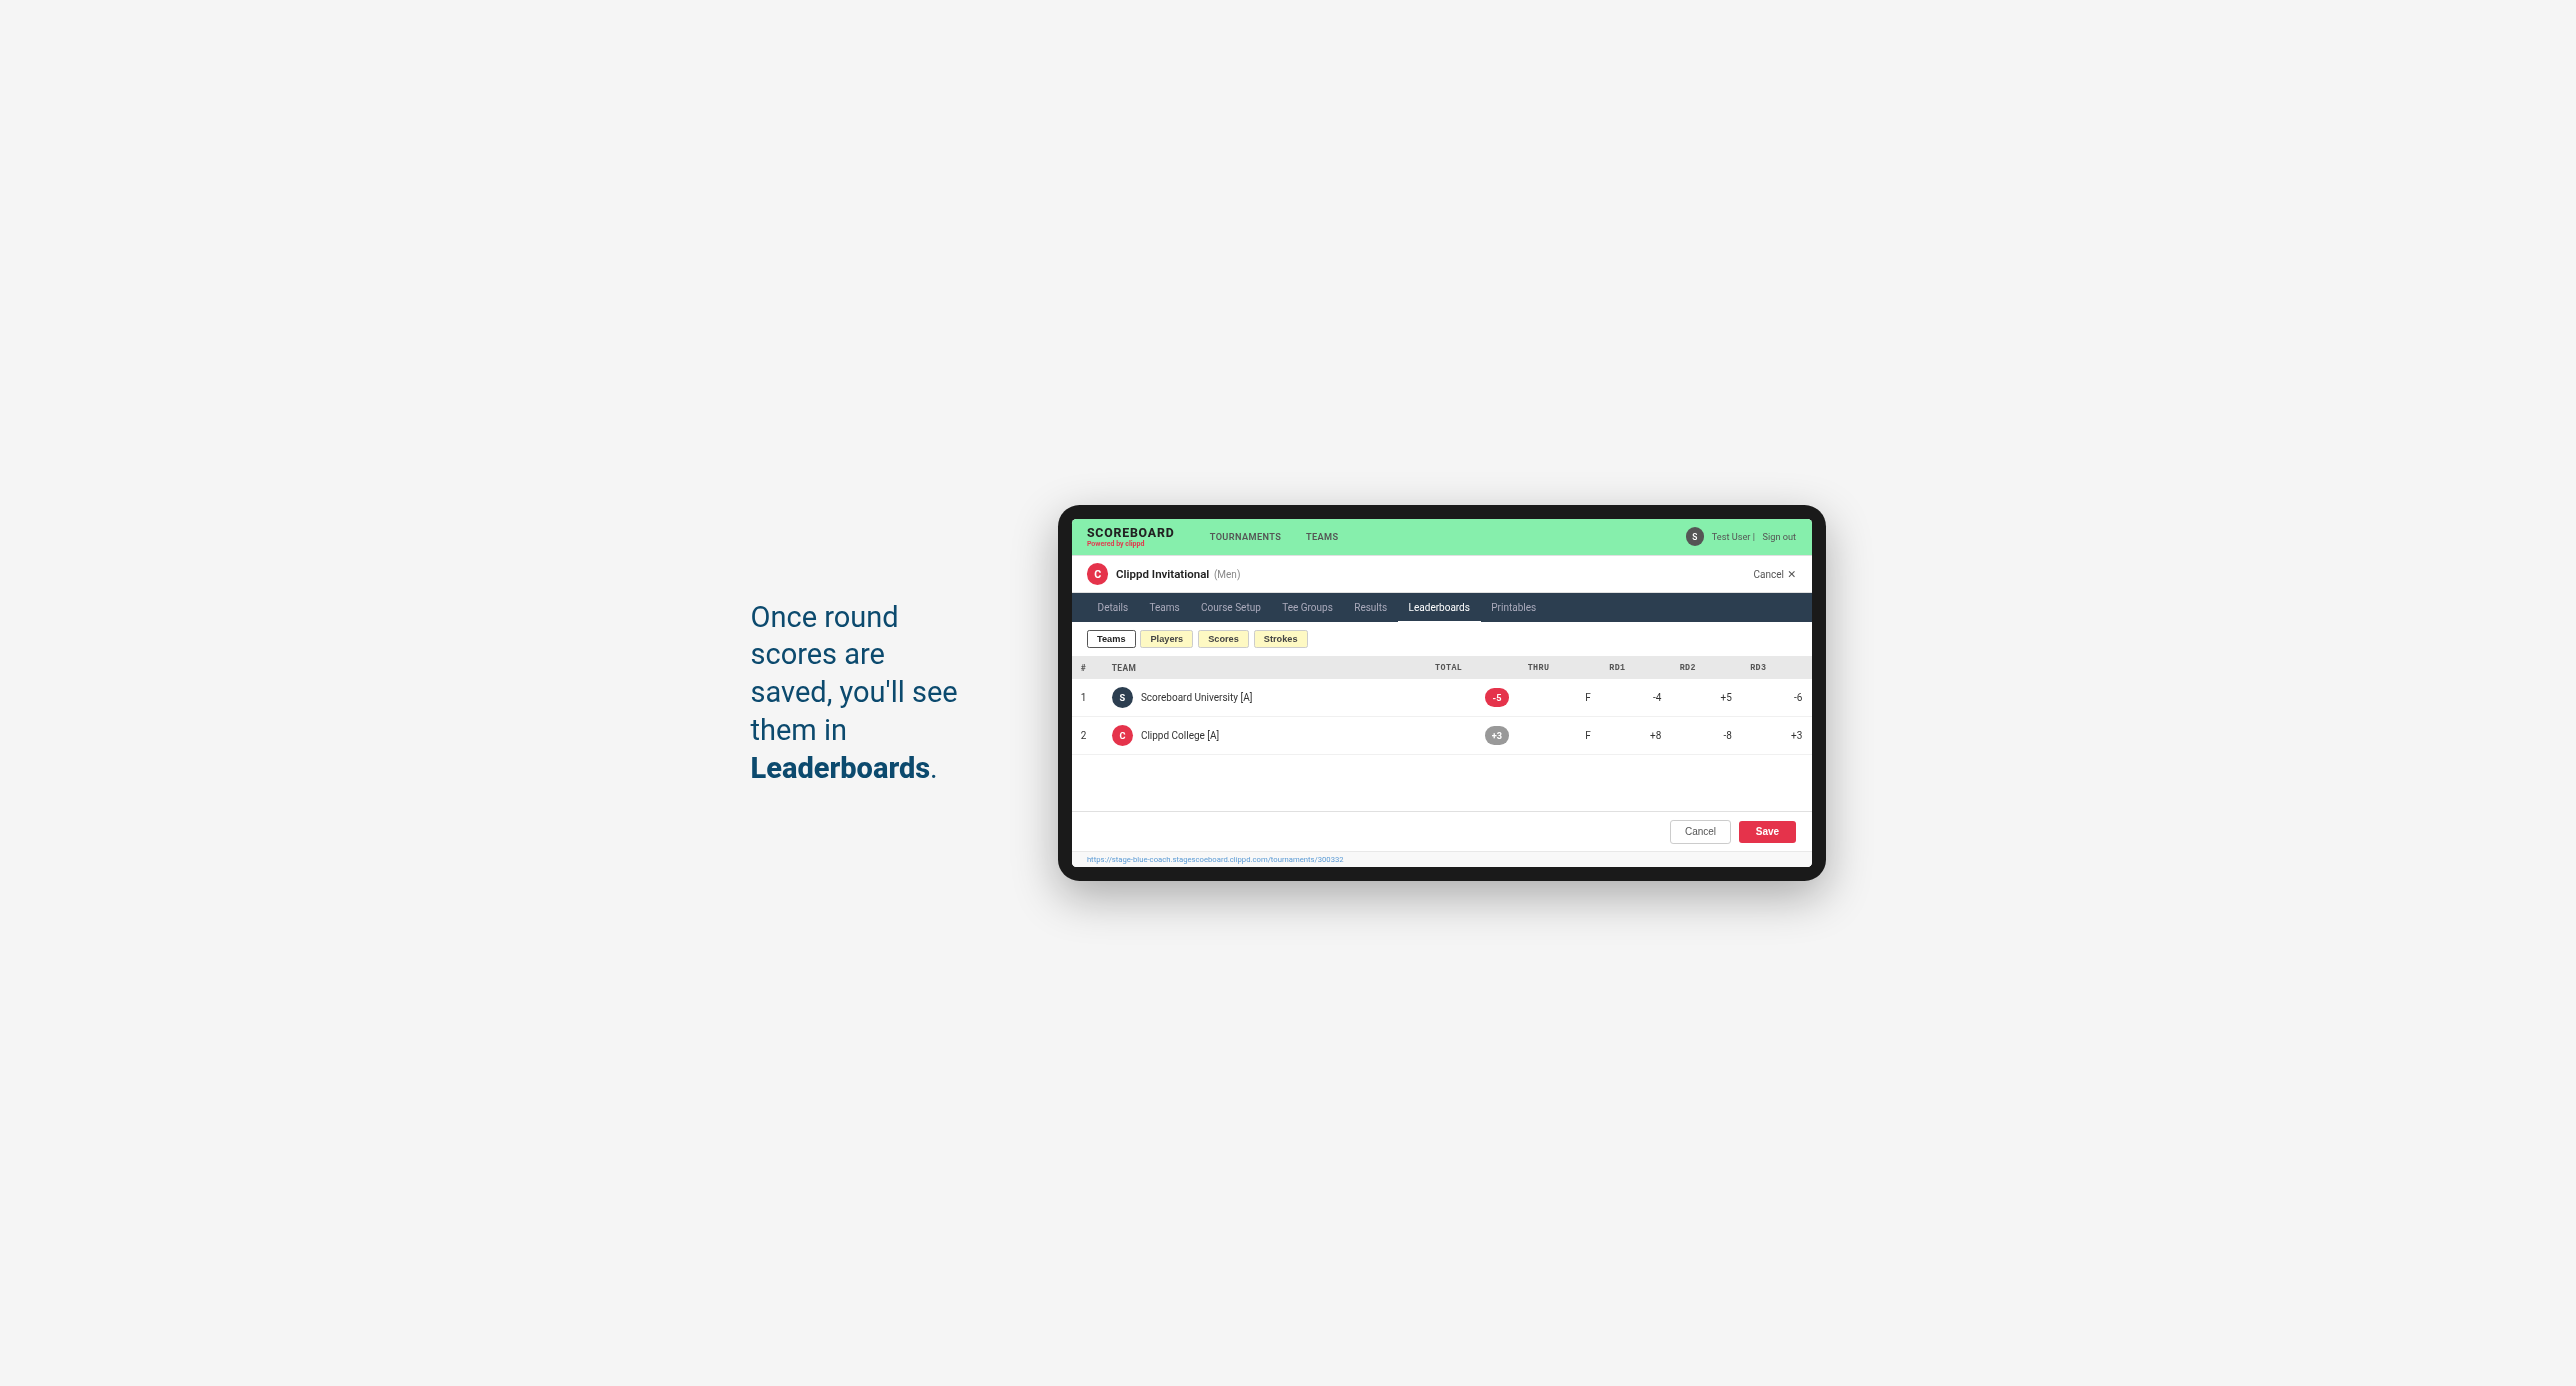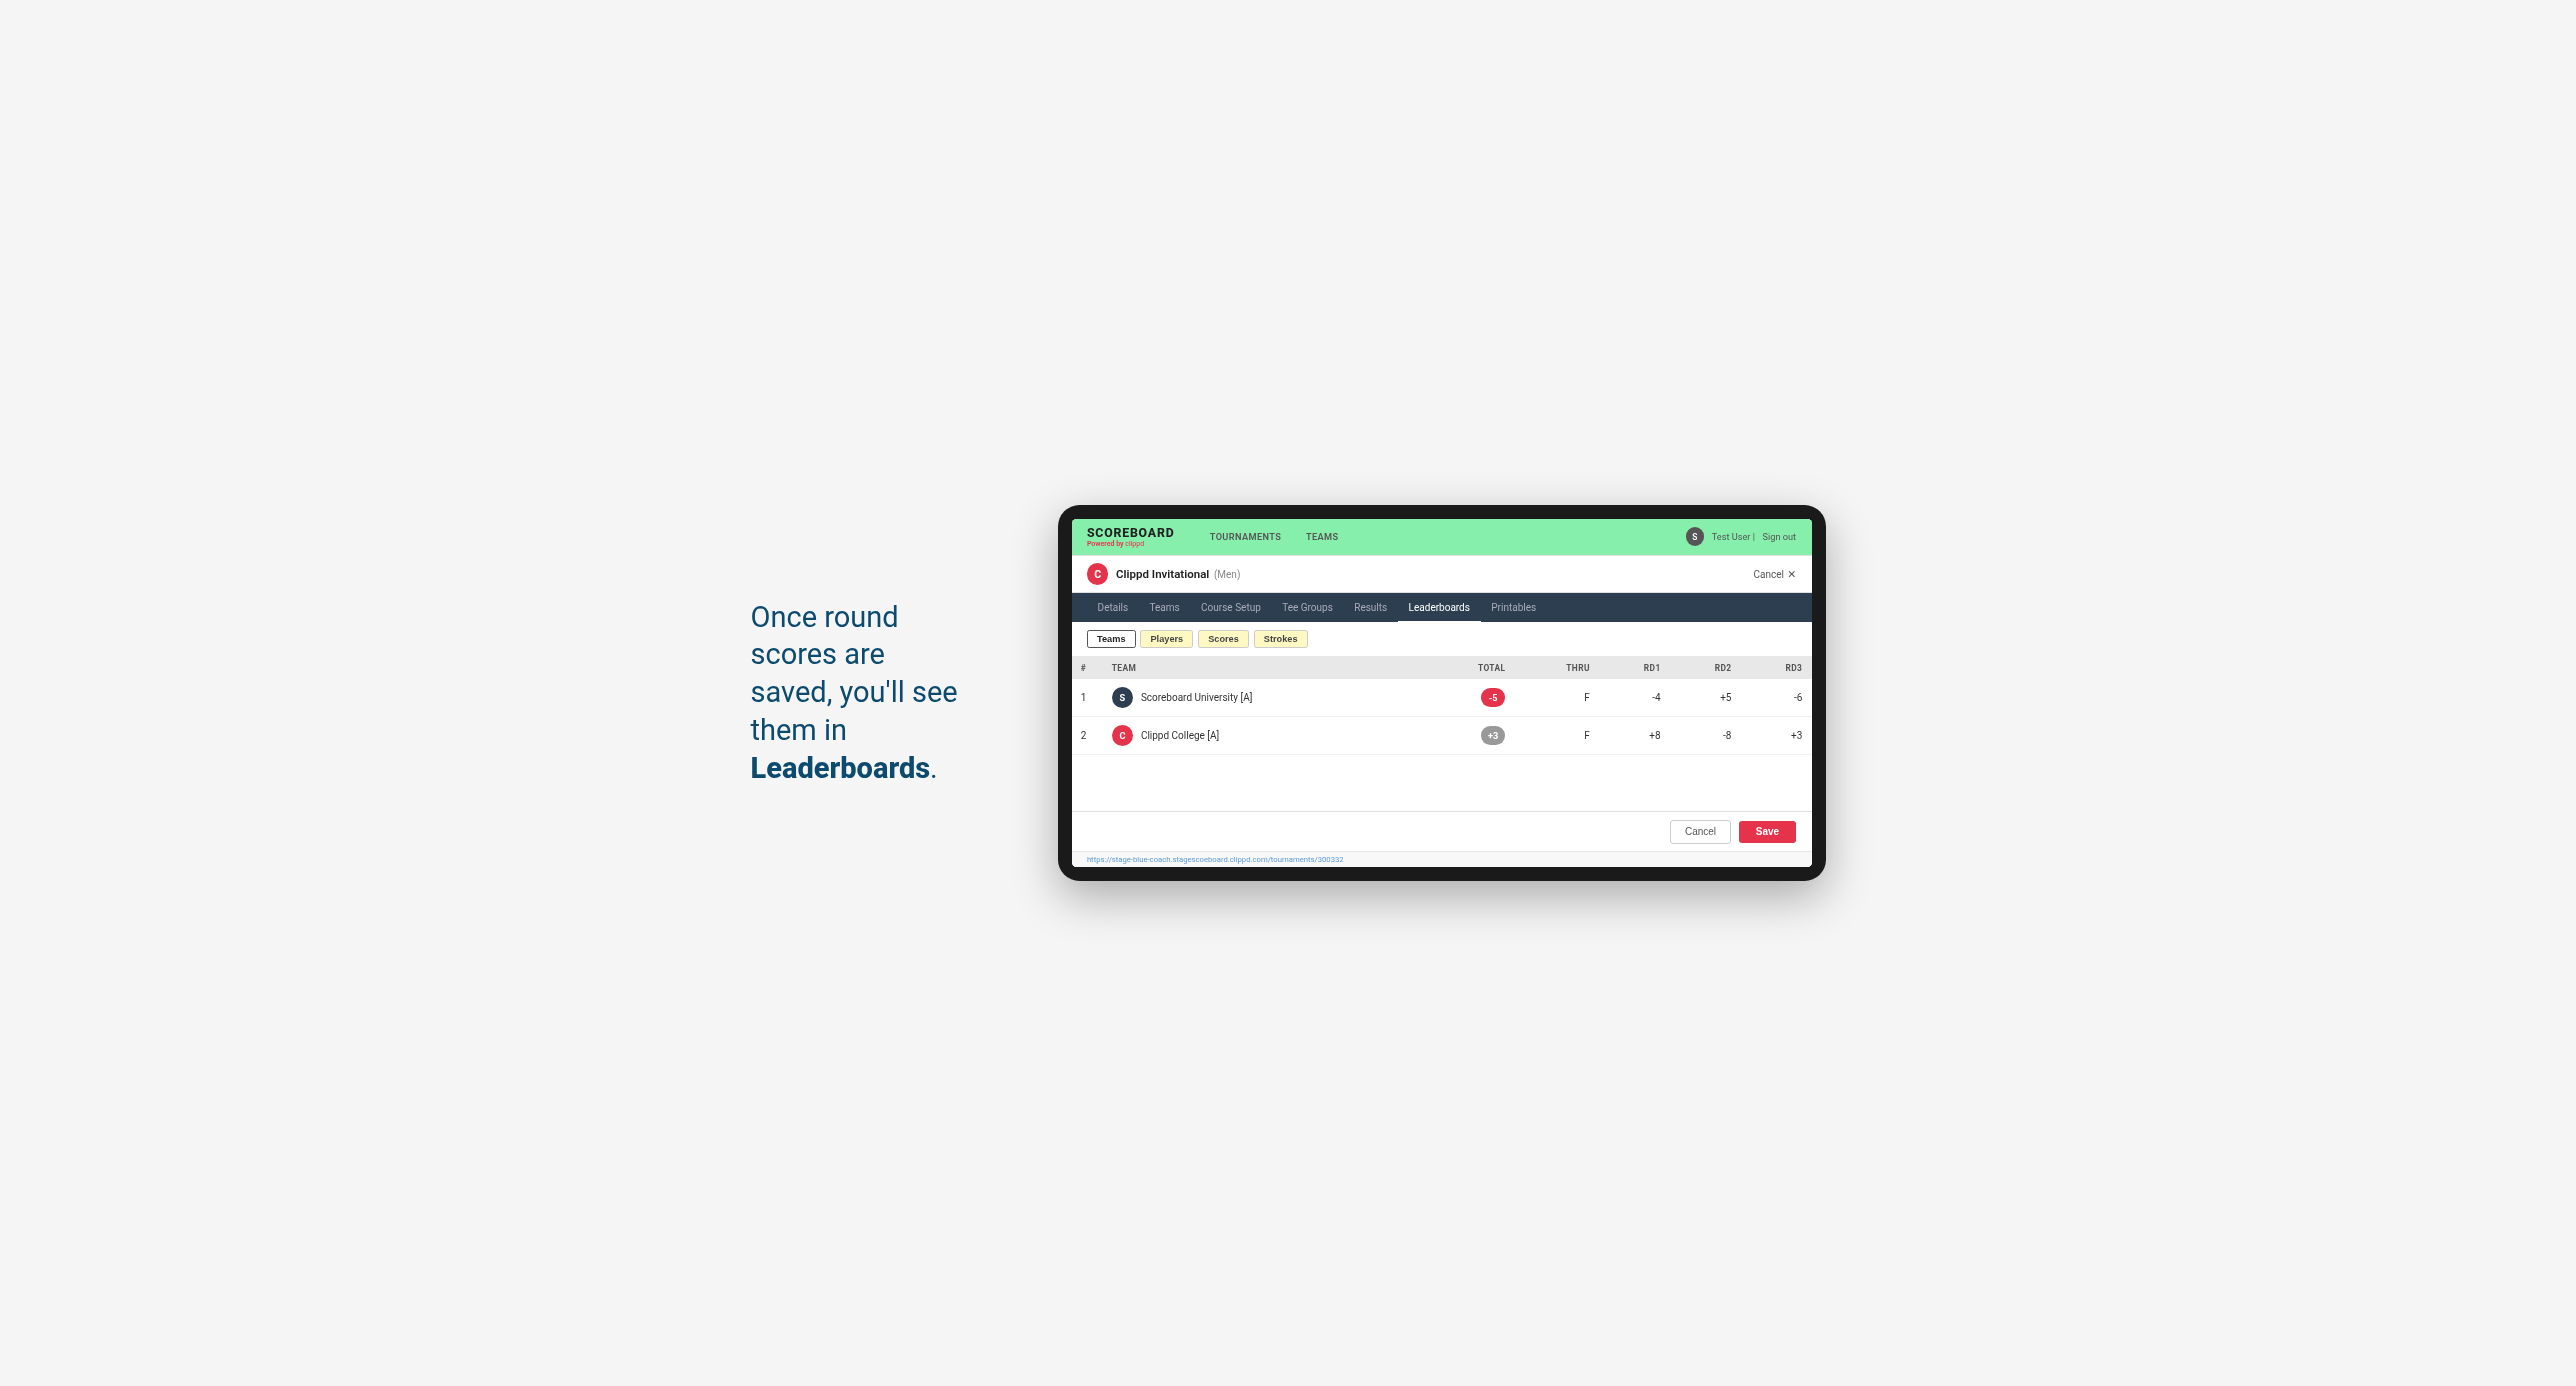--- a/index.html
+++ b/index.html
@@ -207,21 +207,21 @@
     .leaderboard-table thead th {
       padding: 6.1px 9.2px;
       font-size: 8.4px;
       font-weight: 700;
       color: #555;
       text-align: left;
       text-transform: uppercase;
       letter-spacing: 0.4px;
     }
     .leaderboard-table thead th.right {
-      text-align: right;
+      font-family: Liberation Mono, monospace;
     }
     .leaderboard-table tbody tr {
       border-bottom: 0.8px solid #f0f0f0;
     }
     .leaderboard-table tbody td {
       padding: 7.7px 9.2px;
       font-size: 10px;
       color: #333;
     }
     .leaderboard-table tbody td.right {
@@ -310,21 +310,21 @@
     <strong>Leaderboards</strong><span>.</span>
   </div>
 
   <div class="tablet-frame">
     <div class="tablet-screen">
 
       <div class="top-nav">
         <div class="logo-area">
           <span class="logo-text">SCOREBOARD</span>
           <span class="logo-sub">
-            <span>Powered by </span><span style="color:#e5334b;font-weight:400;text-align:right;">clippd</span>
+            <span>Powered by </span><span style="color:#e5334b;font-weight:700;text-align:right;">clippd</span>
           </span>
         </div>
         <div class="nav-links">
           <div class="nav-link">TOURNAMENTS</div>
           <div class="nav-link">TEAMS</div>
         </div>
         <div class="nav-right">
           <div class="user-avatar">S</div>
           <span>Test User |</span>
           <span class="sign-out">Sign out</span>

